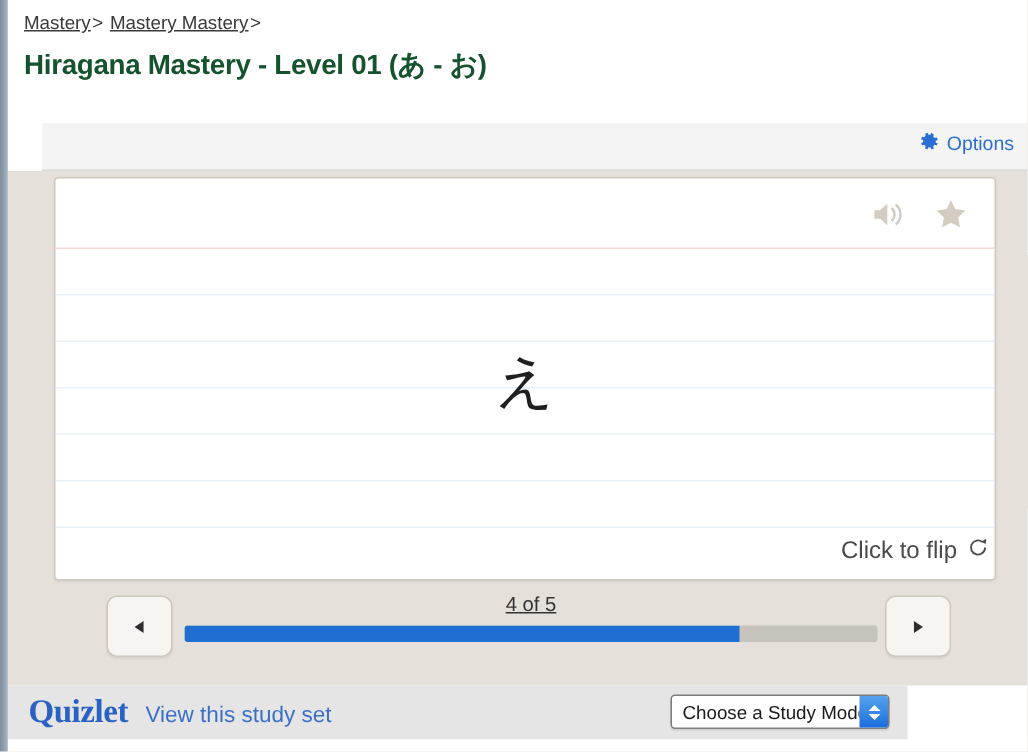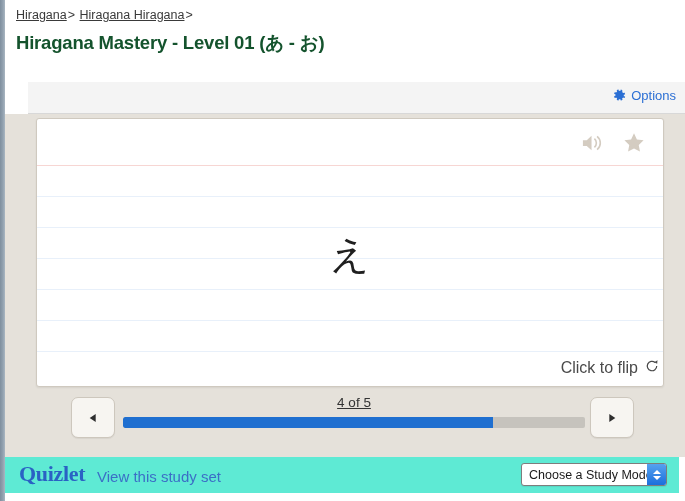--- a/index.html
+++ b/index.html
@@ -77,21 +77,20 @@
   }
   #options-link {
     position: absolute;
     right: 9px;
     top: 6px;
     font-size: 13px;
     color: #2b6fd4;
     cursor: pointer;
     white-space: nowrap;
     display: flex;
-    align-items: center;
     gap: 5px;
   }
   #options-link .gear {
     display: inline-block;
     width: 13px; height: 13px;
     position: relative;
     top: 0px;
   }
 
   
@@ -221,23 +220,23 @@
   #progress-fill {
     height: 100%;
     background: #1f6fd0;
     border-radius: 2px 0 0 2px;
   }
 
   
   #footer {
     position: absolute;
     left: 5px; top: 457px;
-    width: 674px;
+    width: 600px;
     height: 36px;
-    background: #5eead4;
+    background: #e5e5e5;
     text-align: center;
   }
   #quizlet-logo {
     position: absolute;
     left: 14px; top: 4px;
     font-family: "Liberation Serif", "DejaVu Serif", serif;
     font-size: 22px;
     font-weight: bold;
     color: #2a62c4;
     letter-spacing: -0.3px;
@@ -303,21 +302,21 @@
 </style>
 </head>
 <body>
 
 <div id="left-rail">
   <div id="left-rail-inner"></div>
 </div>
 
 <div id="header">
   <div id="breadcrumb">
-    <a>Hiragana</a><span class="sep">&gt;</span> <a>Hiragana Hiragana</a><span class="sep">&gt;</span>
+    <a>Mastery</a><span class="sep">&gt;</span> <a>Mastery Mastery</a><span class="sep">&gt;</span>
   </div>
   <div id="page-title">Hiragana Mastery - Level 01 (あ - お)</div>
 </div>
 
 <div id="options-bar">
   <div id="options-link">
     <span class="gear">
       <svg width="13" height="13" viewBox="0 0 20 20">
         <path fill="#2b6fd4" d="M10 6.2a3.8 3.8 0 1 0 0 7.6 3.8 3.8 0 0 0 0-7.6zm0 5.9a2.1 2.1 0 1 1 0-4.2 2.1 2.1 0 0 1 0 4.2z"></path>
         <path fill="#2b6fd4" d="M18.2 11.6l-1.6-.5a6.8 6.8 0 0 0 0-2.2l1.6-.5a.6.6 0 0 0 .4-.8l-.6-1.6a.6.6 0 0 0-.8-.4l-1.6.6a6.9 6.9 0 0 0-1.6-1.6l.6-1.6a.6.6 0 0 0-.4-.8L12.6.9a.6.6 0 0 0-.8.4l-.5 1.6a6.8 6.8 0 0 0-2.2 0L8.6 1.3a.6.6 0 0 0-.8-.4l-1.6.6a.6.6 0 0 0-.4.8l.6 1.6A6.9 6.9 0 0 0 4.8 5.5l-1.6-.6a.6.6 0 0 0-.8.4l-.6 1.6a.6.6 0 0 0 .4.8l1.6.5a6.8 6.8 0 0 0 0 2.2l-1.6.5a.6.6 0 0 0-.4.8l.6 1.6a.6.6 0 0 0 .8.4l1.6-.6a6.9 6.9 0 0 0 1.6 1.6l-.6 1.6a.6.6 0 0 0 .4.8l1.6.6a.6.6 0 0 0 .8-.4l.5-1.6a6.8 6.8 0 0 0 2.2 0l.5 1.6a.6.6 0 0 0 .8.4l1.6-.6a.6.6 0 0 0 .4-.8l-.6-1.6a6.9 6.9 0 0 0 1.6-1.6l1.6.6a.6.6 0 0 0 .8-.4l.6-1.6a.6.6 0 0 0-.4-.8z"></path>

